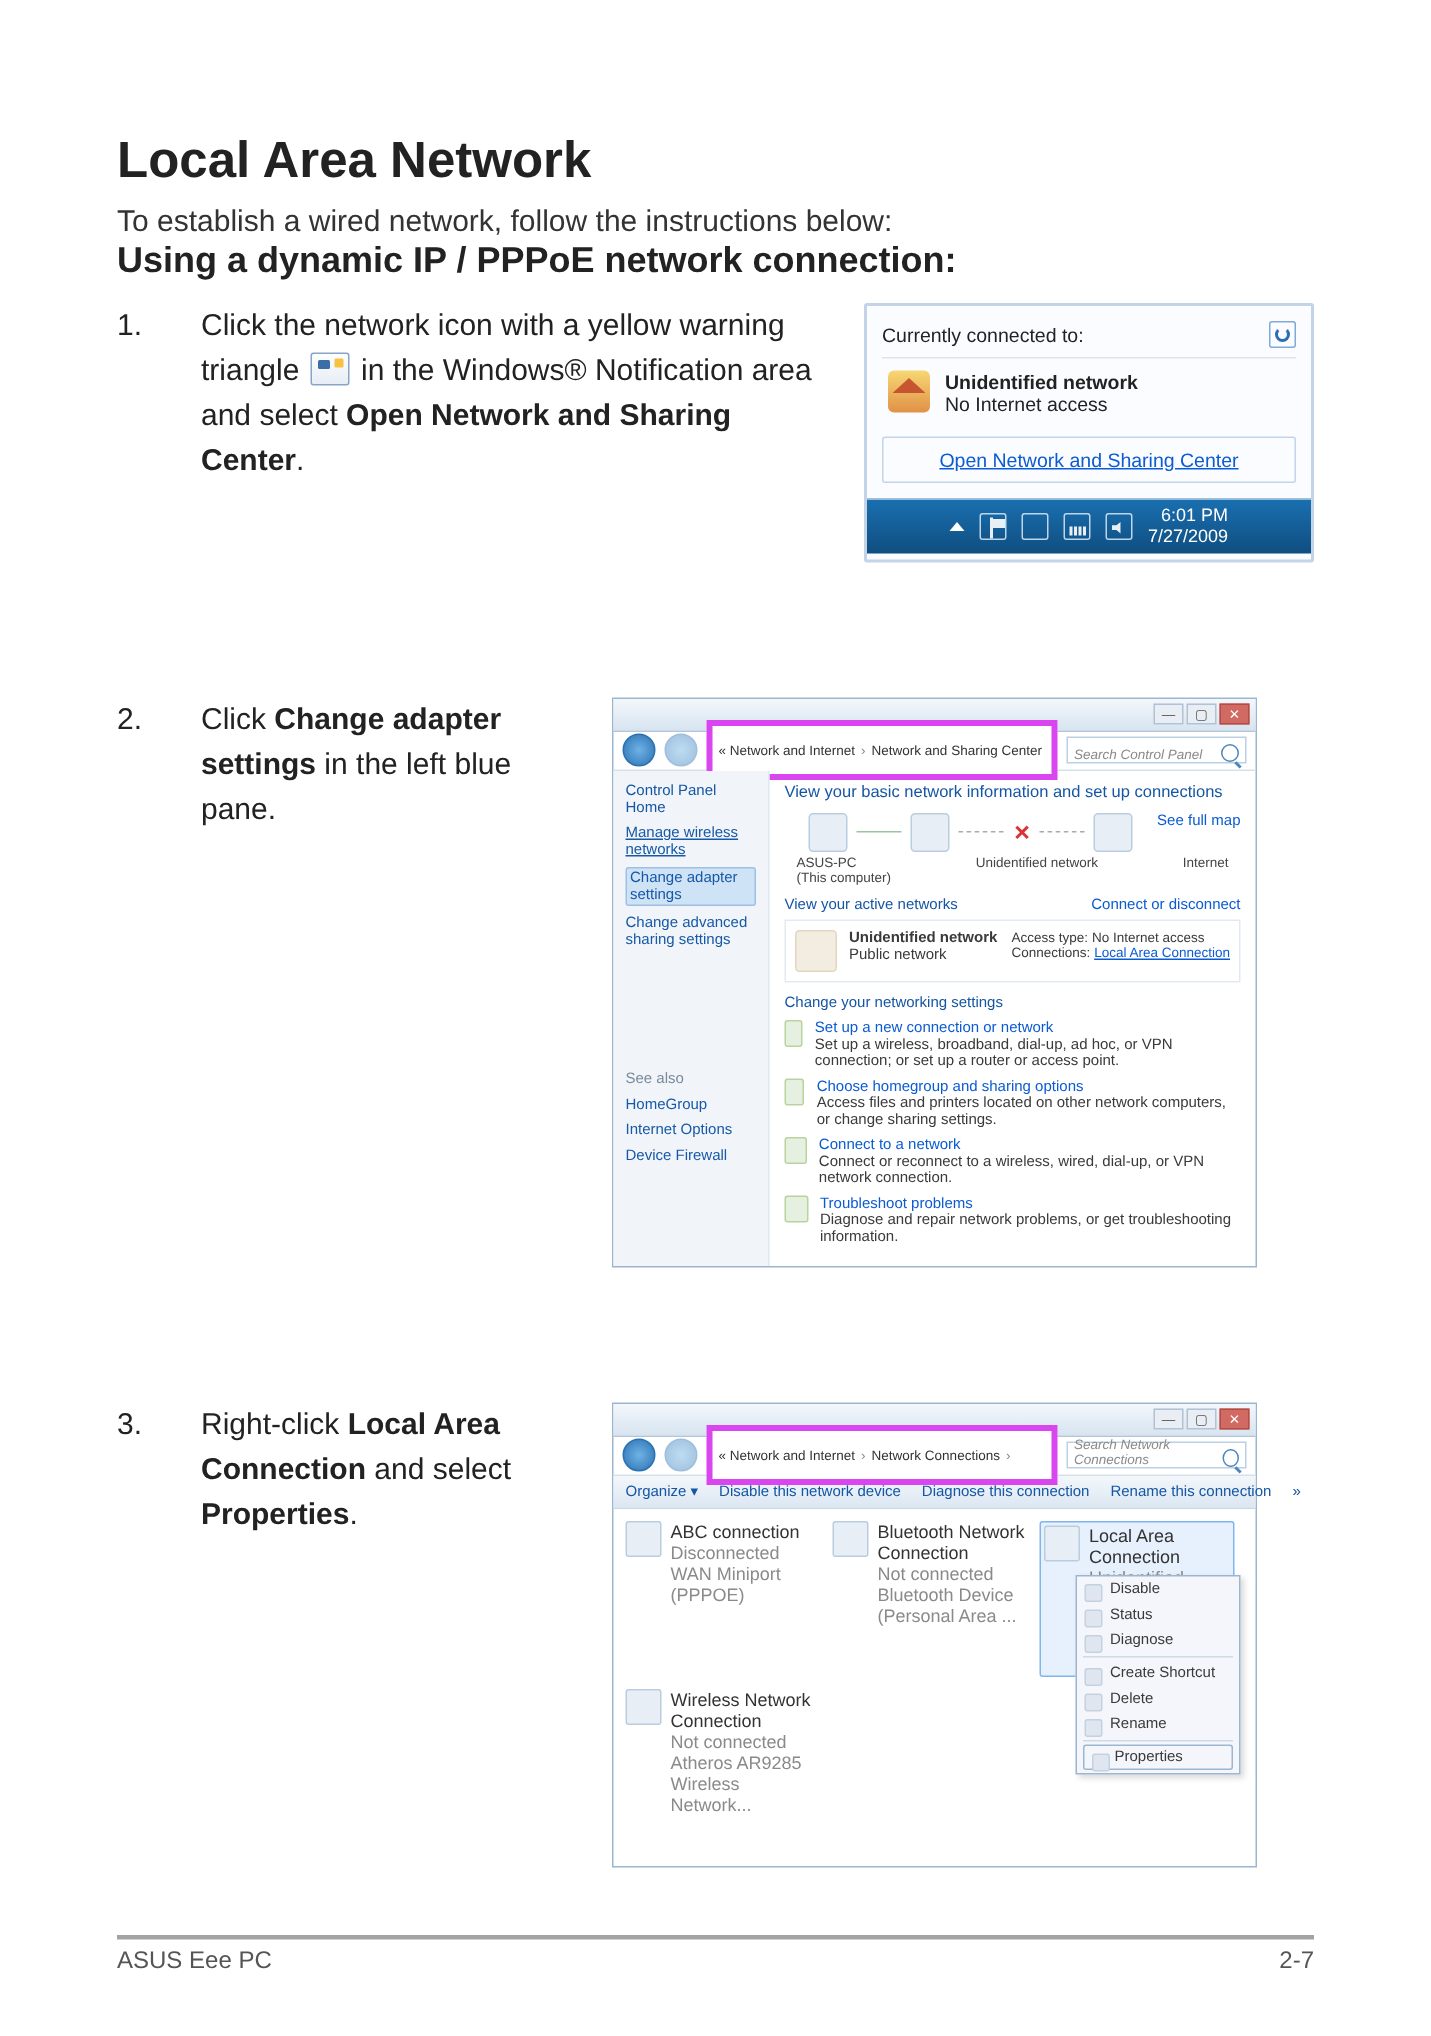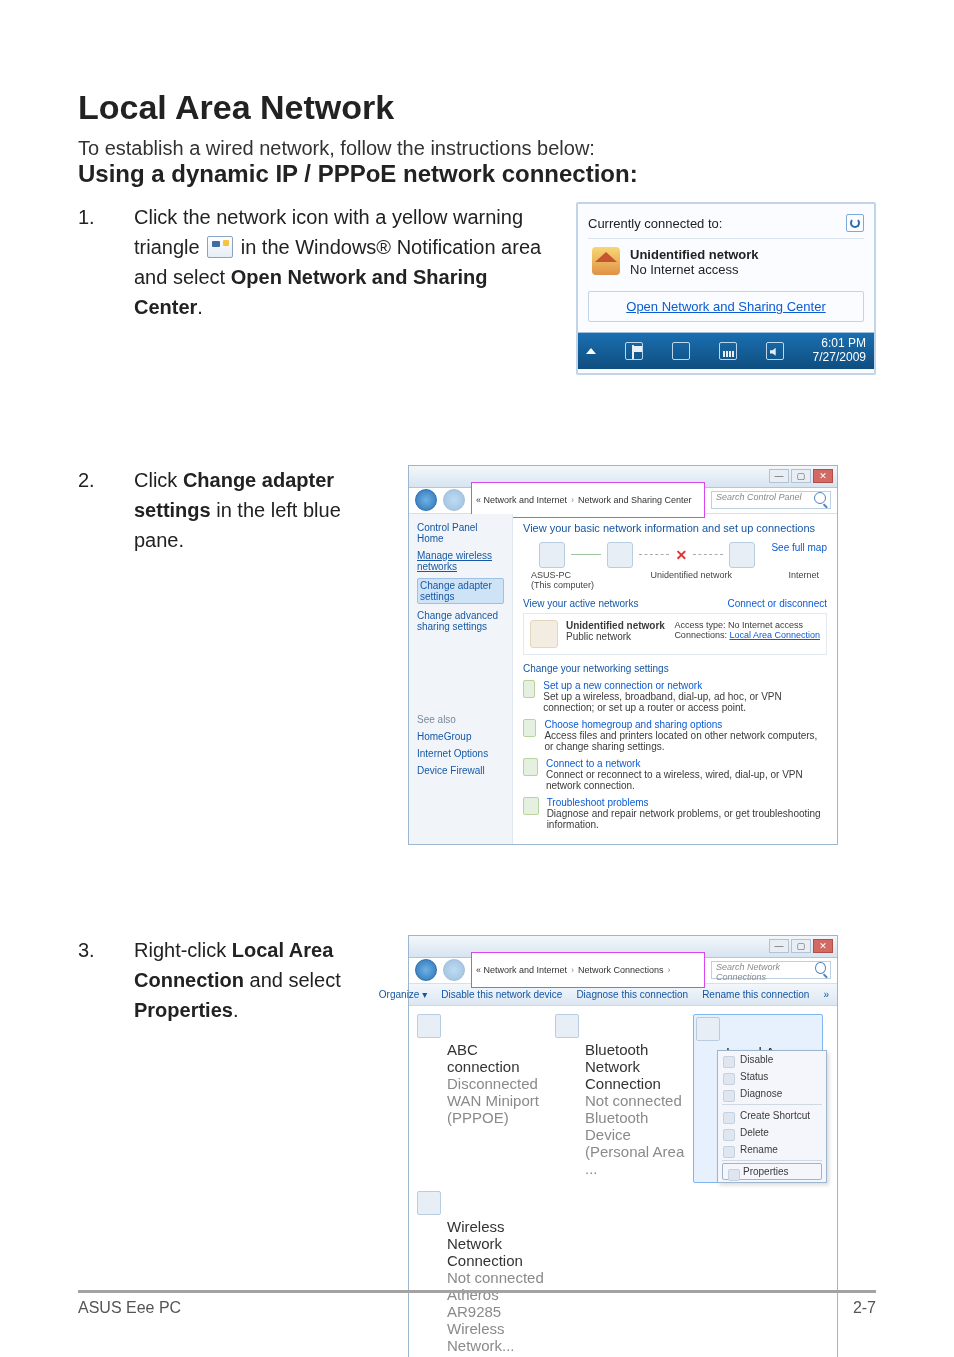--- a/index.html
+++ b/index.html
@@ -23,39 +23,39 @@
   
   .shot1 { width: 300px; border: 2px solid #c2d4e6; border-radius: 2px; background: #fafcff; font-size: 13px; padding:10px 10px 0 10px; }
   .shot1 .row1 { display:flex; justify-content:space-between; align-items:center; padding-bottom:6px; border-bottom:1px solid #dbe4ef; }
   .refresh-ic { width:18px; height:18px; border:1px solid #7fa9d6; border-radius:2px; position:relative; }
   .refresh-ic::before { content:""; position:absolute; inset:3px; border:2px solid #2a6db0; border-top-color:transparent; border-radius:50%; }
   .unet { display:flex; gap:10px; padding:8px 4px 10px 4px; }
   .globe-ic { width:28px; height:28px; background:linear-gradient(#f7d774,#e09146); border-radius:4px; position:relative; }
   .globe-ic::after { content:""; position:absolute; left:3px; top:5px; width:22px; height:10px; background:#c24a2a; clip-path: polygon(0 100%, 50% 0, 100% 100%); opacity:.9; }
   .boxed { border:1px solid #c2d4e6; border-radius:2px; margin:4px 0 10px 0; padding:7px 10px; text-align:center; }
   .link { color:#0b5bd3; text-decoration:underline; }
-  .tray { background:linear-gradient(#1a6fb0,#0f4e80); color:#fff; display:flex; justify-content:space-between; align-items:center; gap:10px; padding:4px 8px; margin:4px -10px; border-top:1px solid #9fc0dd; }
+  .tray { background:linear-gradient(#1a6fb0,#0f4e80); color:#fff; display:flex; justify-content:center; align-items:center; gap:10px; padding:4px 8px; margin:4px -10px; border-top:1px solid #9fc0dd; }
   .tray .ticon { width:18px; height:18px; border:1px solid #cfe3f4; border-radius:2px; opacity:.9; position:relative; }
   .tray .ticon.flag::before{content:"";position:absolute;left:6px;top:2px;width:2px;height:14px;background:#fff;}
   .tray .ticon.flag::after{content:"";position:absolute;left:8px;top:3px;width:8px;height:6px;background:#fff;}
   .tray .ticon.net::before{content:"";position:absolute;left:3px;bottom:2px;width:2px;height:6px;background:#fff;box-shadow:3px 0 0 #fff,6px 0 0 #fff,9px 0 0 #fff;}
   .tray .ticon.snd::before{content:"";position:absolute;left:3px;top:5px;width:6px;height:8px;background:#fff;clip-path:polygon(0 30%,50% 30%,100% 0,100% 100%,50% 70%,0 70%);}
   .tray .time { text-align:right; font-size:12px; line-height:1.15; }
   .tray .up { width:0;height:0;border-left:5px solid transparent;border-right:5px solid transparent;border-bottom:6px solid #fff; }
 
   
   .shot2 { width: 430px; border:1px solid #9db6cf; background:#fff; font-size:10px; color:#3a3a3a; }
   .winbar { height:22px; background:linear-gradient(#f3f7fb,#d7e4f0); border-bottom:1px solid #b3c6d8; display:flex; justify-content:flex-end; align-items:center; gap:2px; padding:0 4px; }
   .winbtn { width:20px; height:14px; background:#e9eef5; border:1px solid #b1c2d4; font-size:9px; text-align:center; line-height:12px; color:#555;}
   .winbtn.close{ background:#d26a64; border-color:#b54d47; color:#fff;}
   .addr { height:26px; display:flex; align-items:center; gap:6px; padding:0 6px; border-bottom:1px solid #d7e1ec; }
   .navbtn { width:22px;height:22px;border-radius:50%;background:radial-gradient(#6fb2e6,#2b72b2);border:1px solid #2b72b2; }
-  .crumb { flex:1; height:36px; border:1px solid #d946ef; background:#fff; display:flex; align-items:center; gap:4px; padding:16px 4px; font-size:9px; color:#333;}
+  .crumb { flex:1; height:36px; border:4px solid #d946ef; background:#fff; display:flex; align-items:center; gap:4px; padding:16px 4px; font-size:9px; color:#333;}
   .crumb span.sep{color:#888;}
-  .searchbx { width:120px; height:18px; border:1px solid #bcd0e3; display:flex;align-items:flex-start;padding:0 4px;color:#8a8a8a;font-style:italic;font-size:9px;}
+  .searchbx { width:120px; height:18px; border:1px solid #bcd0e3; display:flex;align-items:flex-end;padding:0 4px;color:#8a8a8a;font-style:italic;font-size:9px;}
   .mag { width:12px;height:12px;border:1px solid #4d86bd;border-radius:50%;margin-left:auto;position:relative;}
   .mag::after{content:"";position:absolute;right:-3px;bottom:-3px;width:5px;height:1.5px;background:#4d86bd;transform:rotate(45deg);}
   .body2 { display:flex; min-height:260px;}
   .leftp { width:104px; background:#f1f5fa; padding:8px 8px; color:#1759a6; border-right:1px solid #e0e8f1;}
   .leftp .hdr{ color:#1556a4; margin-bottom:6px;}
   .leftp div{ margin-bottom:6px; }
   .leftp .hl{ background:#cfe3f7; border:1px solid #9fc0e2; border-radius:2px; padding:1px 2px; display:inline-block;}
   .rightp { flex:1; padding:8px 10px 8px 10px; }
   .rightp h4 { color:#1556a4; font-weight:400; font-size:11px; margin-bottom:8px;}
   .mapln{ display:flex; justify-content:space-between; align-items:center; padding:0 16px 2px 16px;}
@@ -65,26 +65,26 @@
   .sect-title{ color:#1556a4; margin:8px 0 4px 0;}
   .netcard{ border:1px solid #e3e9f1; padding:6px; display:flex; gap:8px;}
   .lefticon{ width:28px;height:28px;background:#f3ede1;border:1px solid #e1d6bf;border-radius:3px;}
   .task{ display:flex; gap:8px; margin:6px 0; }
   .task .ti{ width:18px;height:18px;background:#e6f0e1;border:1px solid #b8d39e;border-radius:2px;}
   .task a{ color:#0b5bd3; text-decoration:none;}
   .right-lnk{ float:right; color:#0b5bd3;}
 
   
   .shot3 { width: 430px; border:1px solid #9db6cf; background:#fff; font-size:10px; color:#3a3a3a; min-height:310px;}
-  .orgbar{ height:22px; background:linear-gradient(#f3f7fb,#dce7f2); border-bottom:1px solid #c9d7e4; display:flex; align-items:center; gap:14px; padding:0 8px; color:#1556a4;justify-content:flex-end;}
+  .orgbar{ height:22px; background:linear-gradient(#f3f7fb,#dce7f2); border-bottom:1px solid #c9d7e4; display:flex; align-items:center; gap:14px; padding:0 8px; color:#1556a4;}
   .orgbar span{ white-space:nowrap;}
   .conn-area{ position:relative; padding:8px; display:flex; gap:8px; flex-wrap:wrap; }
   .conn{ width:130px; display:flex; gap:6px;}
   .cico{ width:24px;height:24px;background:#e8eef6;border:1px solid #b9cde0;border-radius:2px;flex-shrink:0;}
-  .cttl{ font-size:15px; color:#333;margin-top:27px; }
+  .cttl{ font-size:12px; color:#333; }
   .cgray{ color:#8a8a8a;}
   .sel{ border:1px solid #7fb6ef; background:#e7f1fd; padding:2px; border-radius:2px;}
   .ctx{ position:absolute; right:10px; top:44px; width:110px; background:#f4f6fb; border:1px solid #9db6cf; box-shadow:2px 2px 4px rgba(0,0,0,.15);}
   .ctx div{ padding:3px 8px 3px 22px; position:relative; font-size:10px;}
   .ctx div::before{content:"";position:absolute;left:5px;top:5px;width:10px;height:10px;background:#dfe6f0;border:1px solid #c3d1e1;border-radius:2px;}
   .ctx .divider{height:1px;background:#cfd9e4;padding:0;margin:2px 4px;}
   .ctx .divider::before{display:none;}
   .ctx .boxed-item{ border:1px solid #9db6cf; border-radius:2px; margin:2px 4px; padding:2px 6px 2px 20px;}
 
   .footer { position:absolute; left:78px; right:78px; bottom:40px; border-top:3px solid #a3a3a3; padding-top:6px; display:flex; justify-content:space-between; font-size:16px; color:#555;}

